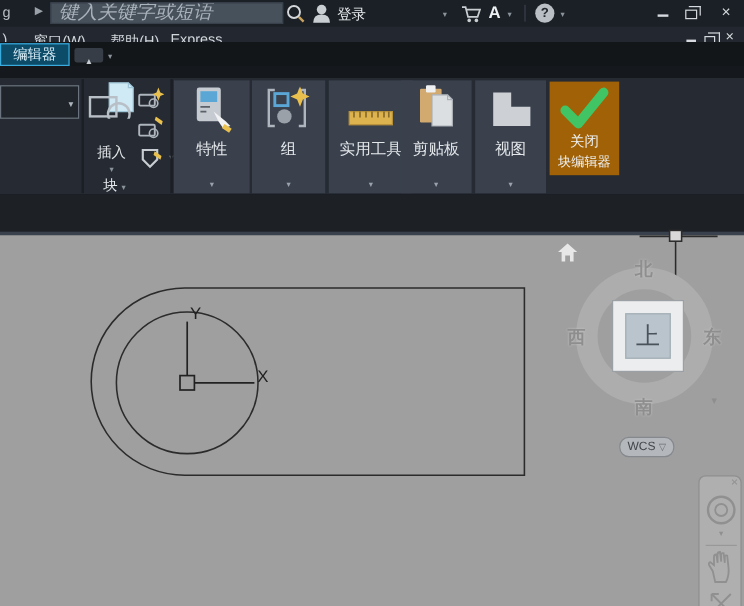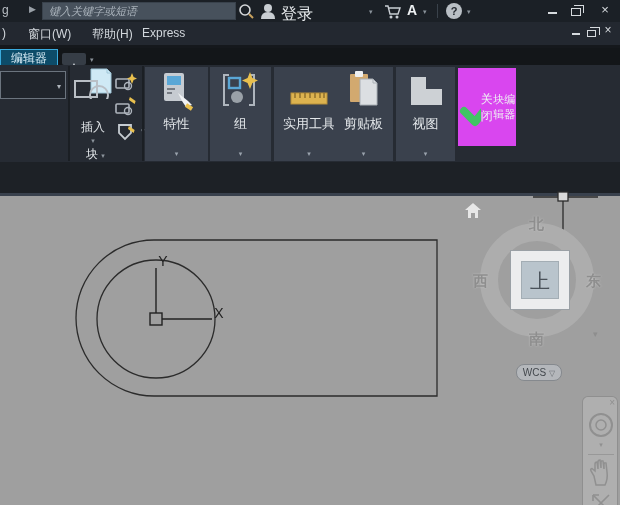--- a/index.html
+++ b/index.html
@@ -4,42 +4,42 @@
 <style>
   * { box-sizing: border-box; margin: 0; padding: 0; }
   body { margin: 0; background: #000; font-family: "Liberation Sans", sans-serif; }
   .app { position: relative; width: 620px; height: 505px; overflow: hidden; background: #15181c; }
 
   
   .titlebar { position: absolute; left:0; top:0; width:620px; height:22px; background:#1b2026; }
   .fname { position:absolute; left:2px; top:3px; color:#b9bec4; font-size:12px; }
   .playglyph { position:absolute; left:29px; top:4px; color:#9aa1a8; font-size:9px; }
   .searchbox { position:absolute; left:42px; top:2px; width:194px; height:18px; background:#47515c;
-               border:1px solid #39424c; color:#aab3bb; font-size:11px; font-style:italic;
+               border:1px solid #39424c; color:#aab3bb; font-size:16px; font-style:italic;
                padding:0 6px; outline:none; font-family:"Liberation Sans",sans-serif; }
   .searchbox::placeholder { color:#aab3bb; opacity:1; }
   .tb-ic { position:absolute; top:3px; }
-  .signin { position:absolute; left:281px; top:4px; color:#e8ebee; font-size:16px; }
+  .signin { position:absolute; left:281px; top:4px; color:#e8ebee; font-size:12px; }
   .caret { color:#8b939b; font-size:7px; position:absolute; }
   .applabel { position:absolute; left:407px; top:2px; color:#eef1f3; font-size:14px; font-weight:bold; }
   .tb-sep { position:absolute; left:437px; top:4px; width:1px; height:14px; background:#3a424b; }
   .helpcircle { position:absolute; left:446px; top:3px; width:16px; height:16px; border-radius:50%;
                 background:#b9bfc5; color:#23282e; font-size:11px; font-weight:bold; text-align:center; line-height:16px; }
   .winbtn { position:absolute; color:#d6dade; font-size:13px; text-align:center; width:18px; height:16px; line-height:15px; }
   .minbar { position:absolute; width:9px; height:2px; background:#d6dade; }
   .restore { position:absolute; width:10px; height:8px; border:1px solid #d6dade; background:transparent; }
   .restore:before { content:""; position:absolute; left:2px; top:-4px; width:9px; height:7px;
                     border:1px solid #d6dade; border-bottom:none; border-left:none; }
 
   
   .menubar { position:absolute; left:0; top:22px; width:620px; height:23px; background:#232830; }
   .menuitem { position:absolute; top:4px; color:#d2d7dc; font-size:12px; cursor:default; }
 
   
-  .tabrow { position:absolute; left:0; top:48px; width:620px; height:20px; background:#131619; }
+  .tabrow { position:absolute; left:0; top:35px; width:620px; height:20px; background:#131619; }
   .blktab { position:absolute; left:0; top:1px; width:58px; height:19px; background:#0d4c69;
             border:1px solid #3aabdd; color:#d9edf7; font-size:12px; text-align:center; line-height:17px; }
   .collapsebtn { position:absolute; left:62px; top:5px; width:24px; height:12px; background:#363d46;
                  border-radius:2px; text-align:center; }
   .collapsebtn span { color:#c8cdd2; font-size:7px; line-height:12px; }
   .tabcaret { left:90px; top:8px; }
 
   
   .ribbon { position:absolute; left:0; top:65px; width:620px; height:97px; background:#262b33; }
   .vsep { position:absolute; top:1px; width:2px; height:95px; background:#1b1f24; }
@@ -48,22 +48,22 @@
   .combo .cbx-caret { position:absolute; right:4px; top:10px; color:#aeb5bc; font-size:8px; }
   .bigbtn { position:absolute; display:flex; flex-direction:column; align-items:center; cursor:default; }
   .insertbtn { left:72px; top:2px; width:42px; height:78px; }
   .btnlabel { color:#e3e7ea; font-size:12px; margin-top:20px; }
   .smallbtn { position:absolute; width:26px; height:23px; display:flex; align-items:center; justify-content:center; }
   .blockflyout { position:absolute; left:86px; top:81px; color:#e3e7ea; font-size:12px; }
   .panel { position:absolute; top:2px; height:94px; background:#3a414d; display:flex; flex-direction:column; align-items:center; }
   .panel .icaera { height:44px; display:flex; align-items:flex-end; justify-content:center; }
   .panel .plabel { color:#e3e7ea; font-size:13px; margin-top:4px; }
   .parrow { position:absolute; bottom:3px; left:50%; transform:translateX(-50%); color:#9aa3ad; font-size:7px; }
-  .closebtn { position:absolute; left:458px; top:3px; width:58px; height:78px; background:#d946ef;
-              display:flex; flex-direction:row; align-items:center; }
+  .closebtn { position:absolute; left:458px; top:3px; width:58px; height:78px; background:#a16207;
+              display:flex; flex-direction:column; align-items:center; }
   .closebtn .l1 { color:#eef1f3; font-size:12px; margin-top:2px; }
   .closebtn .l2 { color:#eef1f3; font-size:11px; }
 
   
   .band { position:absolute; left:0; top:162px; width:620px; height:31px; background:#1d2126; }
   .band-line { position:absolute; left:0; top:193px; width:620px; height:3px; background:#39414d; }
   .canvas { position:absolute; left:0; top:196px; width:620px; height:309px; background:#9f9f9f; }
 
   .drawing-svg { position:absolute; left:0; top:0; width:620px; height:505px; }
 

